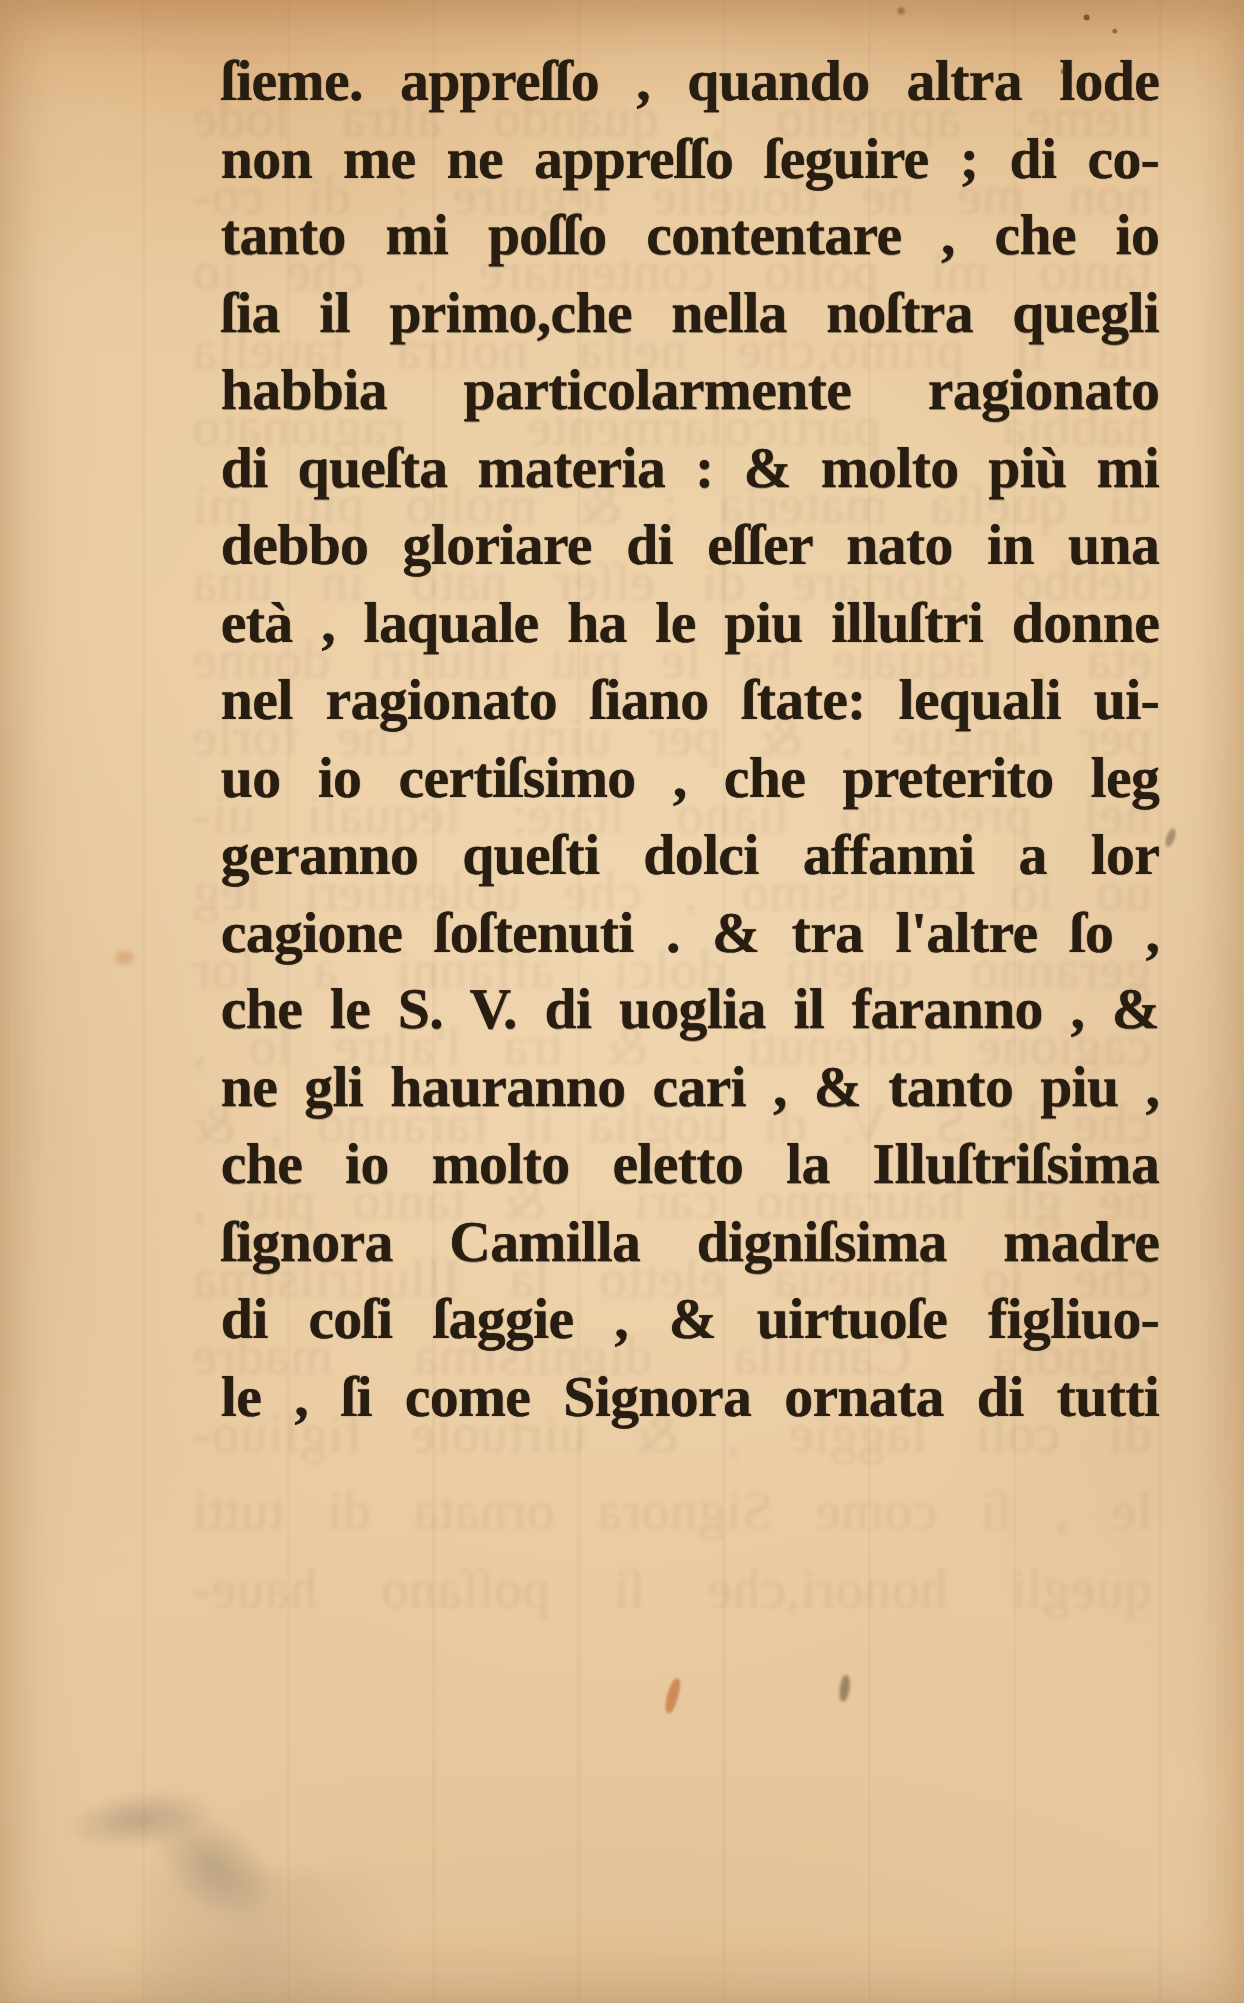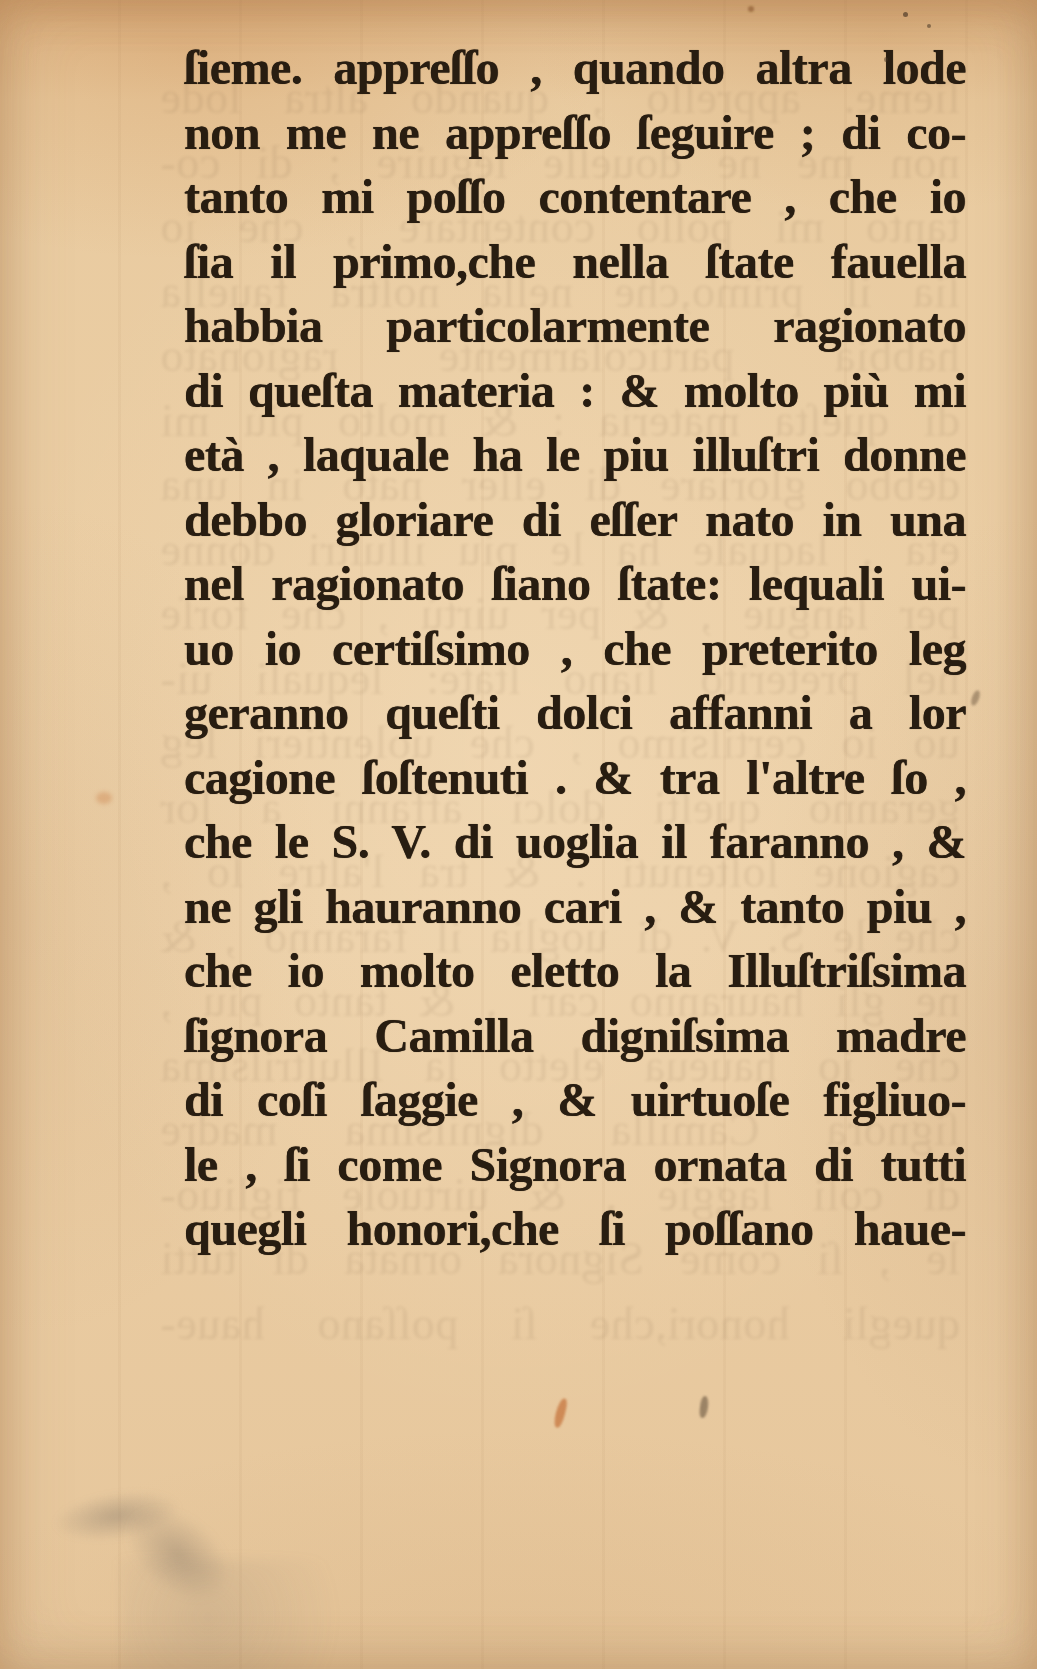--- a/index.html
+++ b/index.html
@@ -148,36 +148,35 @@
     <div class="line">ſignora Camilla digniſsima madre</div>
     <div class="line">di coſi ſaggie , &amp; uirtuoſe figliuo-</div>
     <div class="line">le , ſi come Signora ornata di tutti</div>
     <div class="line">quegli honori,che ſi poſſano haue-</div>
   </div>
 
   <div class="textblock">
     <div class="line">ſieme. appreſſo , quando altra lode</div>
     <div class="line">non me ne appreſſo ſeguire ; di co-</div>
     <div class="line">tanto mi poſſo contentare , che io</div>
-    <div class="line">ſia il primo,che nella ſtate fauella</div>
+    <div class="line">ſia il primo,che nella noſtra quegli</div>
     <div class="line">habbia particolarmente ragionato</div>
     <div class="line">di queſta materia : &amp; molto più mi</div>
+    <div class="line">debbo gloriare di eſſer nato in una</div>
     <div class="line">età , laquale ha le piu illuſtri donne</div>
-    <div class="line">debbo gloriare di eſſer nato in una</div>
     <div class="line">nel ragionato ſiano ſtate: lequali ui-</div>
     <div class="line">uo io certiſsimo , che preterito leg</div>
     <div class="line">geranno queſti dolci affanni a lor</div>
     <div class="line">cagione ſoſtenuti . &amp; tra l'altre ſo ,</div>
     <div class="line">che le S. V. di uoglia il faranno , &amp;</div>
     <div class="line">ne gli hauranno cari , &amp; tanto piu ,</div>
     <div class="line">che io molto eletto la Illuſtriſsima</div>
     <div class="line">ſignora Camilla digniſsima madre</div>
     <div class="line">di coſi ſaggie , &amp; uirtuoſe figliuo-</div>
     <div class="line">le , ſi come Signora ornata di tutti</div>
-    <div class="line">quegli honori,che ſi poſſano haue-</div>
   </div>
 
   <div class="stain smudge-a"></div>
   <div class="stain smudge-b"></div>
   <div class="stain smudge-c"></div>
   <div class="stain fleck-orange"></div>
   <div class="stain fleck-orange2"></div>
   <div class="stain mark-comma"></div>
   <div class="stain mark-tick"></div>
   <div class="stain speck-1"></div>

